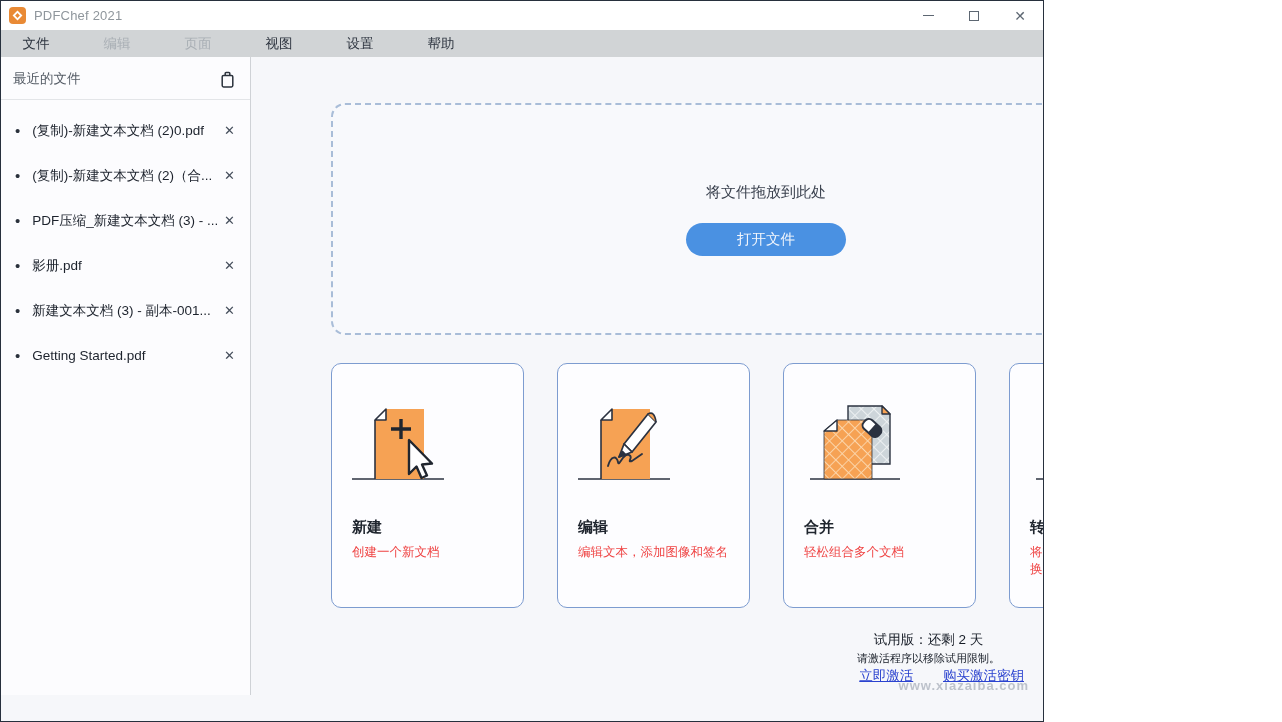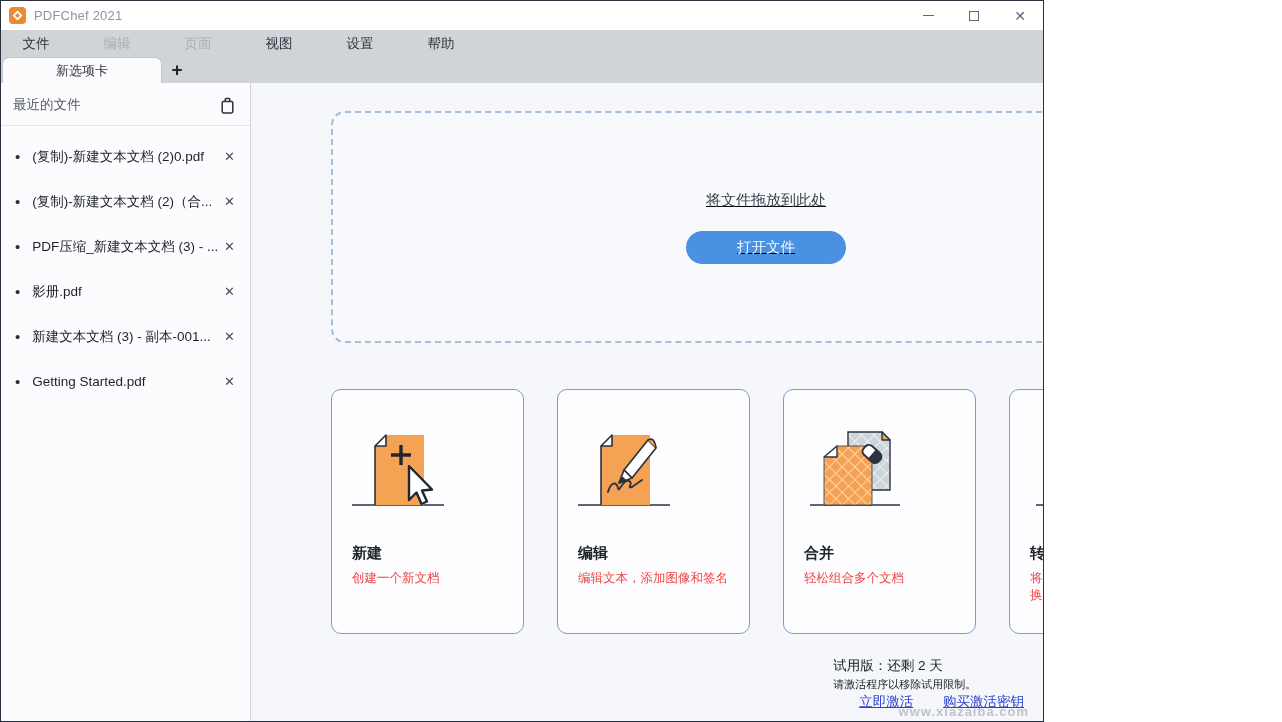--- a/index.html
+++ b/index.html
@@ -60,42 +60,42 @@
     height:45px; display:flex; align-items:center; padding:0 12px 0 14px; cursor:pointer;
   }
   .file-bullet { color:#2a313c; font-size:15px; margin-right:12px; }
   .file-name {
     flex:1; font-size:13.5px; color:#1c222c; white-space:nowrap; overflow:hidden;
   }
   .file-close { color:#454e5b; font-size:13px; padding:2px 3px; cursor:pointer; }
   
   .main { flex:1; position:relative; background:#f6f7fa; }
   .dropzone {
-    position:absolute; left:80px; top:28px; width:870px; height:232px;
+    position:absolute; left:80px; top:46px; width:870px; height:232px;
     border:2px dashed #a9bdd8; border-radius:14px; background:#f8f9fc;
-    display:flex; flex-direction:column; align-items:center; justify-content:center;text-decoration:underline;
+    display:flex; flex-direction:column; align-items:center; justify-content:center;
   }
   .dropzone-hint { font-size:15px; color:#3a414e; margin-bottom:21px; }
   .open-file-btn {
     width:160px; height:33px; border:none; border-radius:17px;
     background:#4a91e2; color:#f2f6fc; font-size:14.5px; cursor:pointer;
     font-family:inherit;
   }
   .cards { position:absolute; left:80px; top:306px; display:flex; gap:33px; }
   .card {
     width:193px; height:245px; background:#fdfdff;
     border:1px solid #7d9cd0; border-radius:10px; cursor:pointer;
     padding:22px 18px 12px 20px; position:relative;
   }
   .card-icon { width:104px; height:88px; margin-top:16px; }
   .card-title { font-size:15px; font-weight:bold; color:#20262f; margin-top:24px; }
   .card-desc { font-size:12.5px; color:#ef4444; margin-top:7px; line-height:1.35; }
   
   .trial-block {
-    position:absolute; right:19px; bottom:10px; text-align:left; line-height:18px; z-index:2;
+    position:absolute; right:19px; bottom:10px; text-align:center; line-height:18px; z-index:2;
   }
   .trial-line1 { font-size:13.5px; color:#161c26; }
   .trial-line2 { font-size:11px; color:#161c26; }
   .trial-links { font-size:13.5px; }
   .trial-links a { color:#2b43cf; text-decoration:underline; margin-left:26px; cursor:pointer; }
   .watermark {
     position:absolute; right:14px; bottom:2px; z-index:1;
     font-size:13px; color:rgba(158,166,178,.65); letter-spacing:1px;
     font-weight:bold;
   }
@@ -128,24 +128,20 @@
 
   <div class="menubar">
     <div class="menu-item">文件</div>
     <div class="menu-item disabled">编辑</div>
     <div class="menu-item disabled">页面</div>
     <div class="menu-item">视图</div>
     <div class="menu-item">设置</div>
     <div class="menu-item">帮助</div>
   </div>
 
-  <div class="tabbar">
-    <div class="tab-active">新选项卡</div>
-    <div class="tab-plus">+</div>
-  </div>
 
   <div class="body">
 
     <div class="sidebar">
       <div class="sidebar-header">
         <span class="sidebar-header-label">最近的文件</span>
         <span class="trash-btn">
           <svg width="15" height="17" viewBox="0 0 15 17" fill="none" stroke="#2b323c" stroke-width="1.5">
             <rect x="2.2" y="4.4" width="10.6" height="11.6" rx="1.4"></rect>
             <path d="M5.2 4.2 L5.2 2.3 Q5.2 1.4 6.1 1.4 L8.9 1.4 Q9.8 1.4 9.8 2.3 L9.8 4.2"></path>

